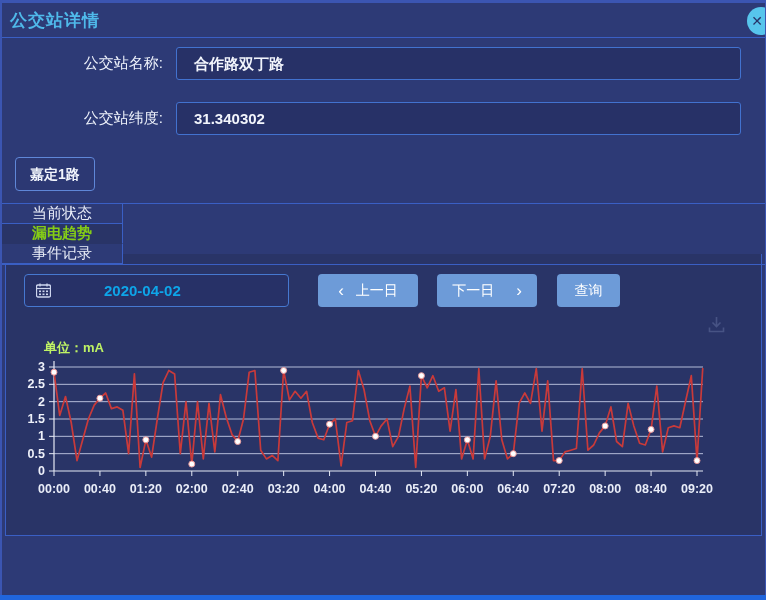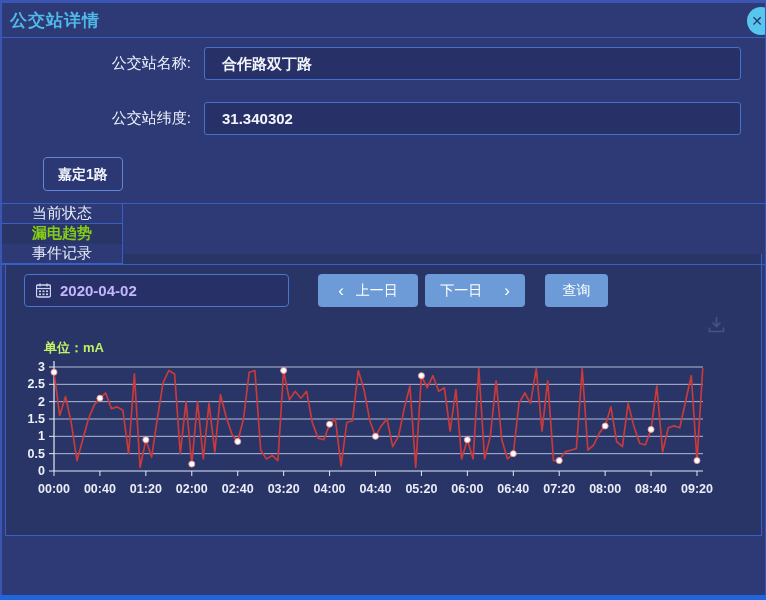--- a/index.html
+++ b/index.html
@@ -15,21 +15,21 @@
   .panel-header { position:relative; height:35px; border-bottom:1px solid #3a5fc4; display:flex; align-items:center; }
   .panel-title { color:#4fb9ea; font-size:17px; font-weight:bold; padding-left:8px; letter-spacing:1px; }
   .close-btn {
     position:absolute; right:-10px; top:4px; width:28px; height:28px; border-radius:50%;
     background:#57c5ec; color:#273368; display:flex; align-items:center; justify-content:center;
     font-size:14px; font-weight:bold; cursor:pointer; padding-right:8px;
   }
 
   
   .form { padding-top:9px; }
-  .form-row { display:flex; align-items:center; margin-bottom:22px;padding-left:28px; }
+  .form-row { display:flex; align-items:center; margin-bottom:22px; }
   .form-label { width:161px; text-align:right; color:#eef2fb; font-size:15px; flex:none; }
   .form-input {
     flex:1; height:33px; line-height:31px; margin:0 24px 0 13px;
     background:#273167; border:1px solid #4272cf; border-radius:3px;
     color:#f2f5fc; font-size:15px; font-weight:bold; padding-left:17px;
   }
   .line-row { margin-top:4px; margin-bottom:0; }
   .line-tag {
     margin-left:13px; height:34px; line-height:32px; padding:0 14px;
     border:1px solid #5f87d8; border-radius:4px; background:#2c3873;
@@ -50,28 +50,28 @@
   .content {
     height:282px; background:#293467; margin:0 3px;
     border-left:1px solid #3a5fc4; border-right:1px solid #3a5fc4; border-bottom:1px solid #3a5fc4;
   }
   .toolbar { display:flex; align-items:center; padding:20px 0 0 18px; }
   .date-field {
     width:265px; height:33px; display:flex; align-items:center;
     background:#273167; border:1px solid #4678d0; border-radius:4px; cursor:pointer;
   }
   .date-field .cal { margin:0 9px 0 11px; display:flex; }
-  .date-text { color:#c4b5fd; font-size:15px; font-weight:bold; }
+  .date-text { color:#0ea5e9; font-size:15px; font-weight:bold;margin-left:44px; }
   .btn {
     height:33px; border:none; border-radius:4px; background:#6d9bd8; color:#ffffff;
     font-size:14px; font-family:inherit; cursor:pointer;
     display:flex; align-items:center; justify-content:center;
   }
   .btn-prev { width:100px; margin-left:29px; gap:12px; }
-  .btn-next { width:100px; margin-left:7px; gap:22px; }
+  .btn-next { width:100px; margin-left:19px; gap:22px; }
   .btn-query { width:63px; margin-left:20px; }
   .chev { font-size:17px; line-height:1; font-weight:normal; }
 
   .download-row { display:flex; justify-content:flex-end; padding:7px 34px 0 0; height:29px; }
   .download-btn { cursor:pointer; opacity:.85; }
 
   .chart-wrap { padding-left:8px; }
   .unit-label { color:#bef264; font-size:13px; font-weight:bold; margin:3px 0 0 30px; }
   svg text { font-family:"Liberation Sans","DejaVu Sans",sans-serif; }
 </style>

